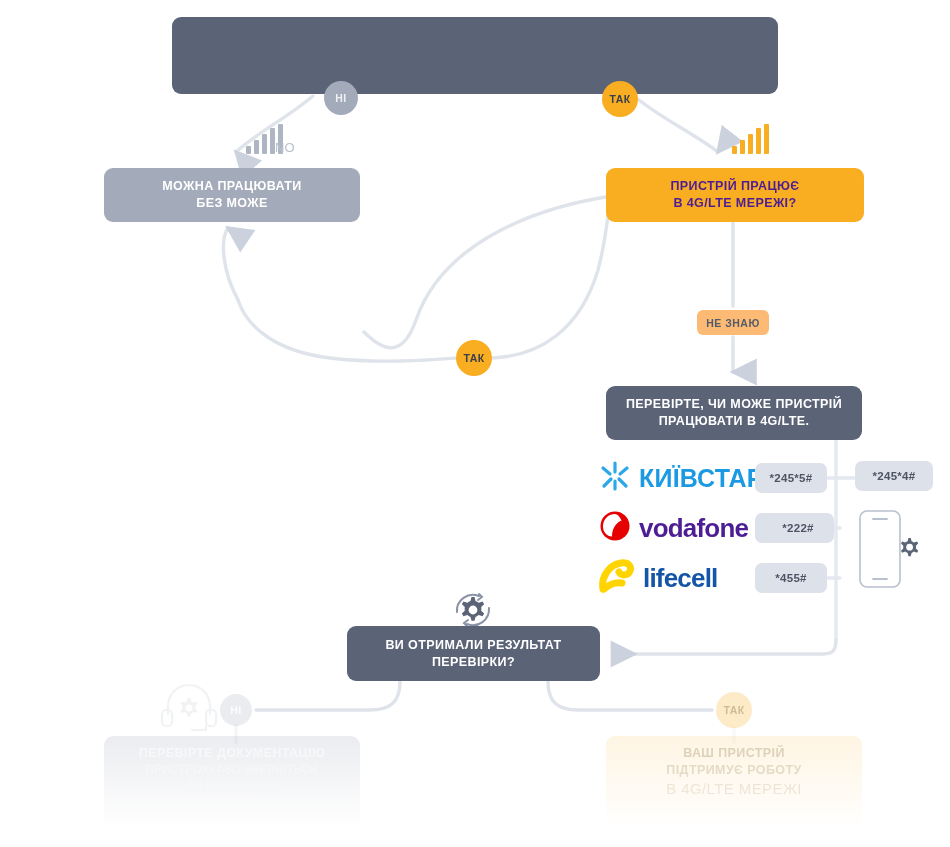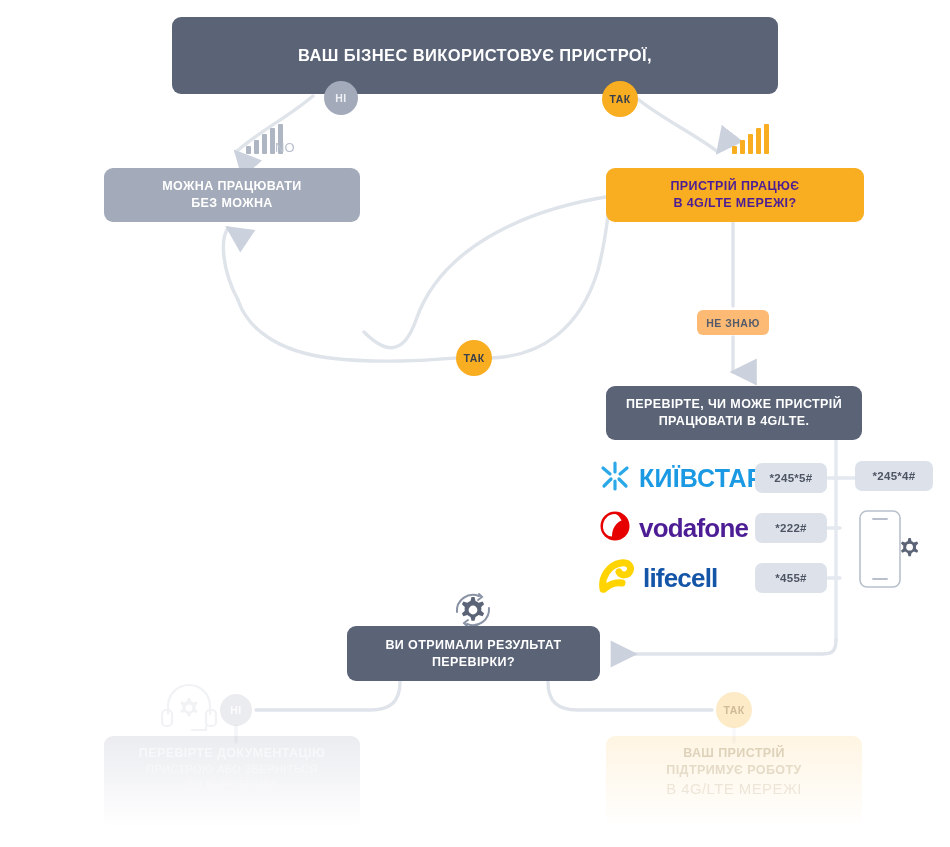--- a/index.html
+++ b/index.html
@@ -52,21 +52,21 @@
 
   
   .pill{position:absolute;background:#fdba74;color:#535b6b;font-size:10.5px;font-weight:700;
         border-radius:6px;display:flex;align-items:center;justify-content:center;letter-spacing:.5px;}
   #pill-dont-know{left:697px;top:310px;width:72px;height:25px;}
 
   
   .ussd{position:absolute;background:#dde1e9;color:#4d5565;font-size:11.5px;font-weight:700;
         border-radius:7px;display:flex;align-items:center;justify-content:center;letter-spacing:.3px;width:72px;height:30px;}
   #ussd-kyivstar{left:755px;top:463px;}
-  #ussd-vodafone{left:755px;top:513px;}
+  #ussd-vodafone{left:755px;top:513px;padding-left:7px;}
   #ussd-lifecell{left:755px;top:563px;}
   #ussd-kyivstar-alt{left:855px;top:461px;width:78px;}
 
   
   .op-row{position:absolute;display:flex;align-items:center;height:40px;}
   #op-kyivstar{left:598px;top:458px;}
   #op-vodafone{left:598px;top:508px;}
   #op-lifecell{left:598px;top:558px;}
   .op-name{font-weight:800;letter-spacing:-.2px;margin-left:7px;}
   #name-kyivstar{color:#1b9ae3;font-size:25px;letter-spacing:.2px;}
@@ -130,21 +130,20 @@
     <path d="M548,682 C548,702 558,710 578,710 L712,710"></path>
 
     <path d="M236,726 L236,742" opacity=".35"></path>
 
     <path d="M734,728 L734,742" opacity=".25"></path>
   </g>
 </svg>
 
 <div class="node n-dark" id="header-box">
   <div>
-    <span class="ln">ВАШ БІЗНЕС ВИКОРИСТОВУЄ ПРИСТРОЇ,</span>
   </div>
 </div>
 
 <div class="badge-circle" id="badge-ni-top">НІ</div>
 <div class="badge-circle" id="badge-tak-top">ТАК</div>
 
 <div class="icon-abs" id="icon-bars-no">
   <svg width="54" height="32" viewBox="0 0 54 32">
     <g fill="#aeb5c3">
       <rect x="0" y="22" width="5" height="8" rx="1"></rect>
@@ -165,21 +164,21 @@
       <rect x="16" y="10" width="5" height="20" rx="1"></rect>
       <rect x="24" y="4" width="5" height="26" rx="1"></rect>
       <rect x="32" y="0" width="5" height="30" rx="1"></rect>
     </g>
   </svg>
 </div>
 
 <div class="node n-gray" id="box-no-change">
   <div>
     <span class="ln">МОЖНА ПРАЦЮВАТИ</span>
-    <span class="ln">БЕЗ МОЖНА</span>
+    <span class="ln">БЕЗ МОЖЕ</span>
   </div>
 </div>
 
 <div class="node n-orange" id="box-4g-question">
   <div>
     <span class="ln">ПРИСТРІЙ ПРАЦЮЄ</span>
     <span class="ln">В 4G/LTE МЕРЕЖІ?</span>
   </div>
 </div>
 

